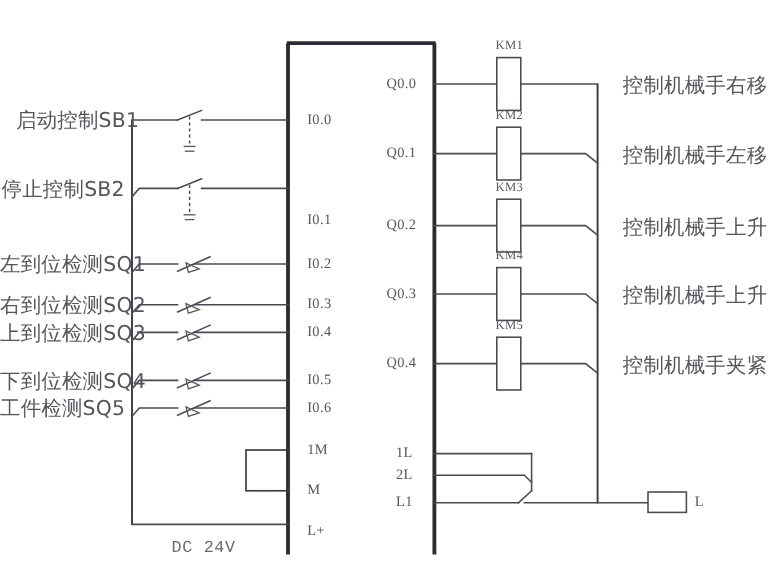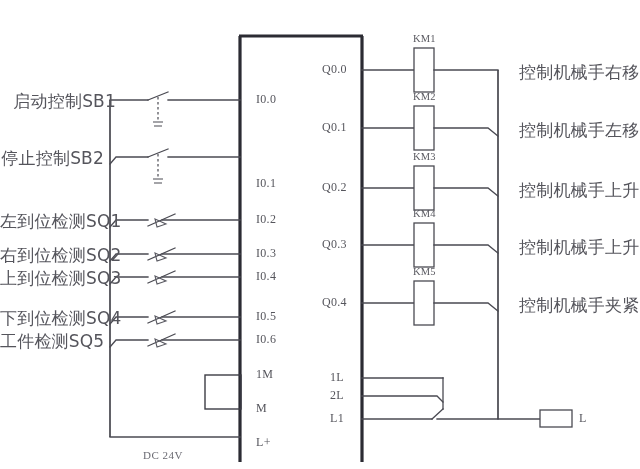--- a/index.html
+++ b/index.html
@@ -86,22 +86,22 @@
     color: #5a5a61;
     letter-spacing: 0.2px;
   }
   .lbl-title {
     font-family: "DejaVu Sans", "Liberation Sans", sans-serif;
     font-size: 12px;
     color: #4f4f57;
     letter-spacing: 0.4px;
   }
   .lbl-psu {
-    font-family: Liberation Serif, serif;
-    font-size: 11px;
+    font-family: Liberation Mono, monospace;
+    font-size: 14px;
     color: #6a6a72;
     letter-spacing: 0.5px;
   }
   .right-align {
     text-align: right;
   }
 </style>
 </head>
 <body>
 

